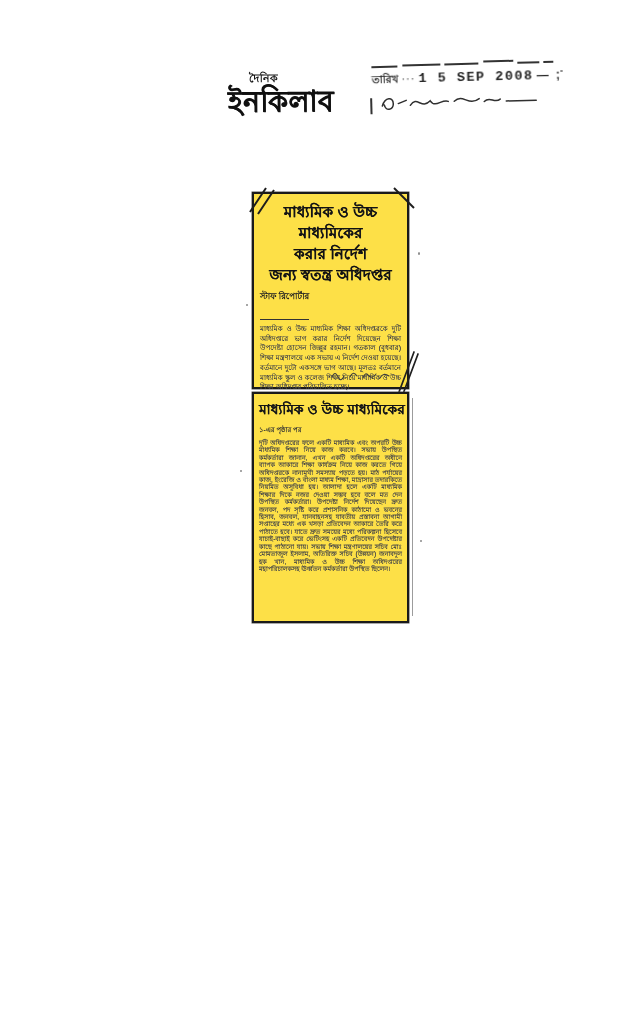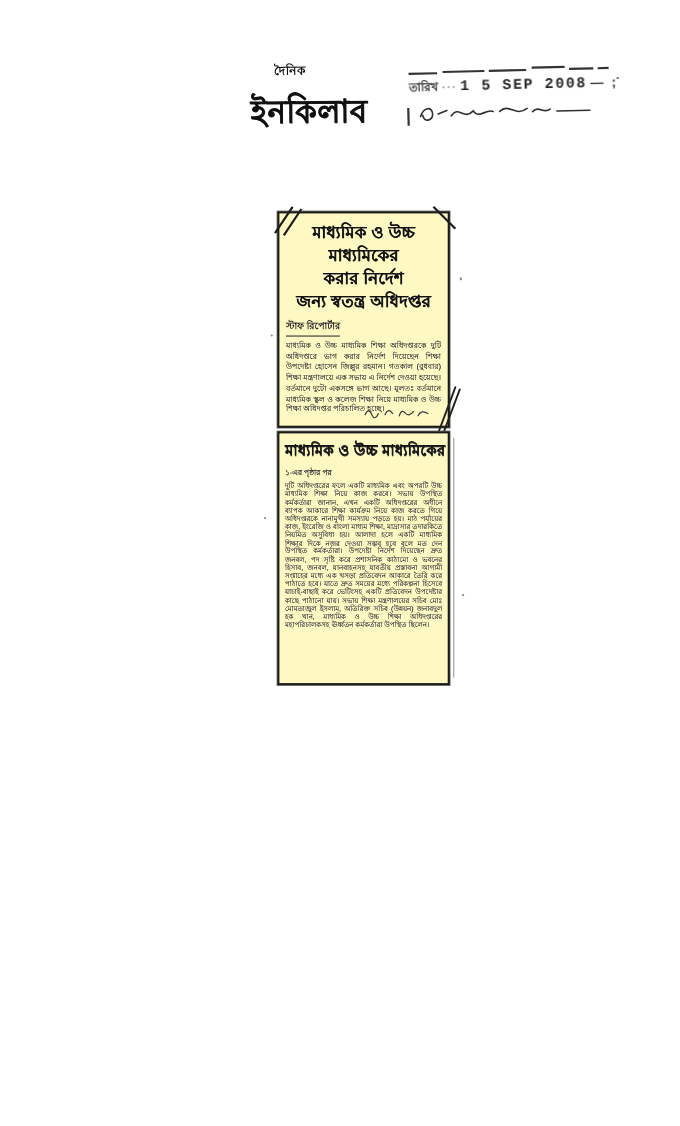--- a/index.html
+++ b/index.html
@@ -5,21 +5,21 @@
   html,body{margin:0;padding:0;}
   body{
     width:618px;height:1024px;background:#ffffff;position:relative;overflow:hidden;
     font-family:"Liberation Sans","DejaVu Sans",sans-serif;
     -webkit-font-smoothing:antialiased;
   }
   .abs{position:absolute;}
 
   
   .masthead-daily{
-    left:249px;top:56px;font-size:11px;font-weight:bold;color:#141414;
+    left:249px;top:70px;font-size:11px;font-weight:bold;color:#141414;
     letter-spacing:.5px;transform:rotate(-.5deg);
   }
   .masthead-name{
     left:228px;top:80px;font-size:28px;font-weight:bold;color:#101010;
     letter-spacing:.5px;transform:scaleY(1.04) rotate(-.4deg);
     text-shadow:.4px .4px 0 #222;
   }
 
   
   .stamp{
@@ -36,34 +36,34 @@
     font-family:"Liberation Mono","DejaVu Sans Mono",monospace;
     font-size:13.5px;font-weight:bold;letter-spacing:1.5px;color:#262626;
   }
   .stamp-trailing{font-size:12px;font-weight:bold;letter-spacing:2px;}
   .stamp-tick{
     position:absolute;left:0px;top:36px;width:2px;height:16px;background:#333;
   }
 
   
   .clip-box{
-    background:#fef9c3;border:2px solid #1a1a1a;box-sizing:border-box;
+    background:#fde047;border:2px solid #1a1a1a;box-sizing:border-box;
     box-shadow:0 0 0 .5px #555;
   }
   .sec1{left:252px;top:192px;width:157px;height:197px;}
   .sec2{left:252px;top:392px;width:157px;height:231px;}
 
   .headline1{
     margin:7px 4px 0;text-align:center;font-weight:bold;color:#121212;
     font-size:15px;line-height:21px;letter-spacing:.2px;
     text-shadow:.3px .3px 0 #333;filter:blur(.15px);
   }
   .byline{
     display:inline-block;margin:5px 0 0 6px;font-size:8.5px;font-weight:bold;
-    color:#222;border-bottom:1.4px solid #333;padding-bottom:1px;
+    color:#222;border-bottom:1.4px solid #333;padding-bottom:15px;
     filter:blur(.2px);
   }
   .body-text{
     margin:4px 6px 0;text-align:justify;color:#383838;
     filter:blur(.28px);text-shadow:0 0 .4px #666;
   }
   .body1{font-size:7px;line-height:9.7px;}
   .headline2{
     margin:5px 5px 0;font-size:13.5px;font-weight:bold;color:#141414;
     letter-spacing:.2px;text-shadow:.3px .3px 0 #333;filter:blur(.15px);

